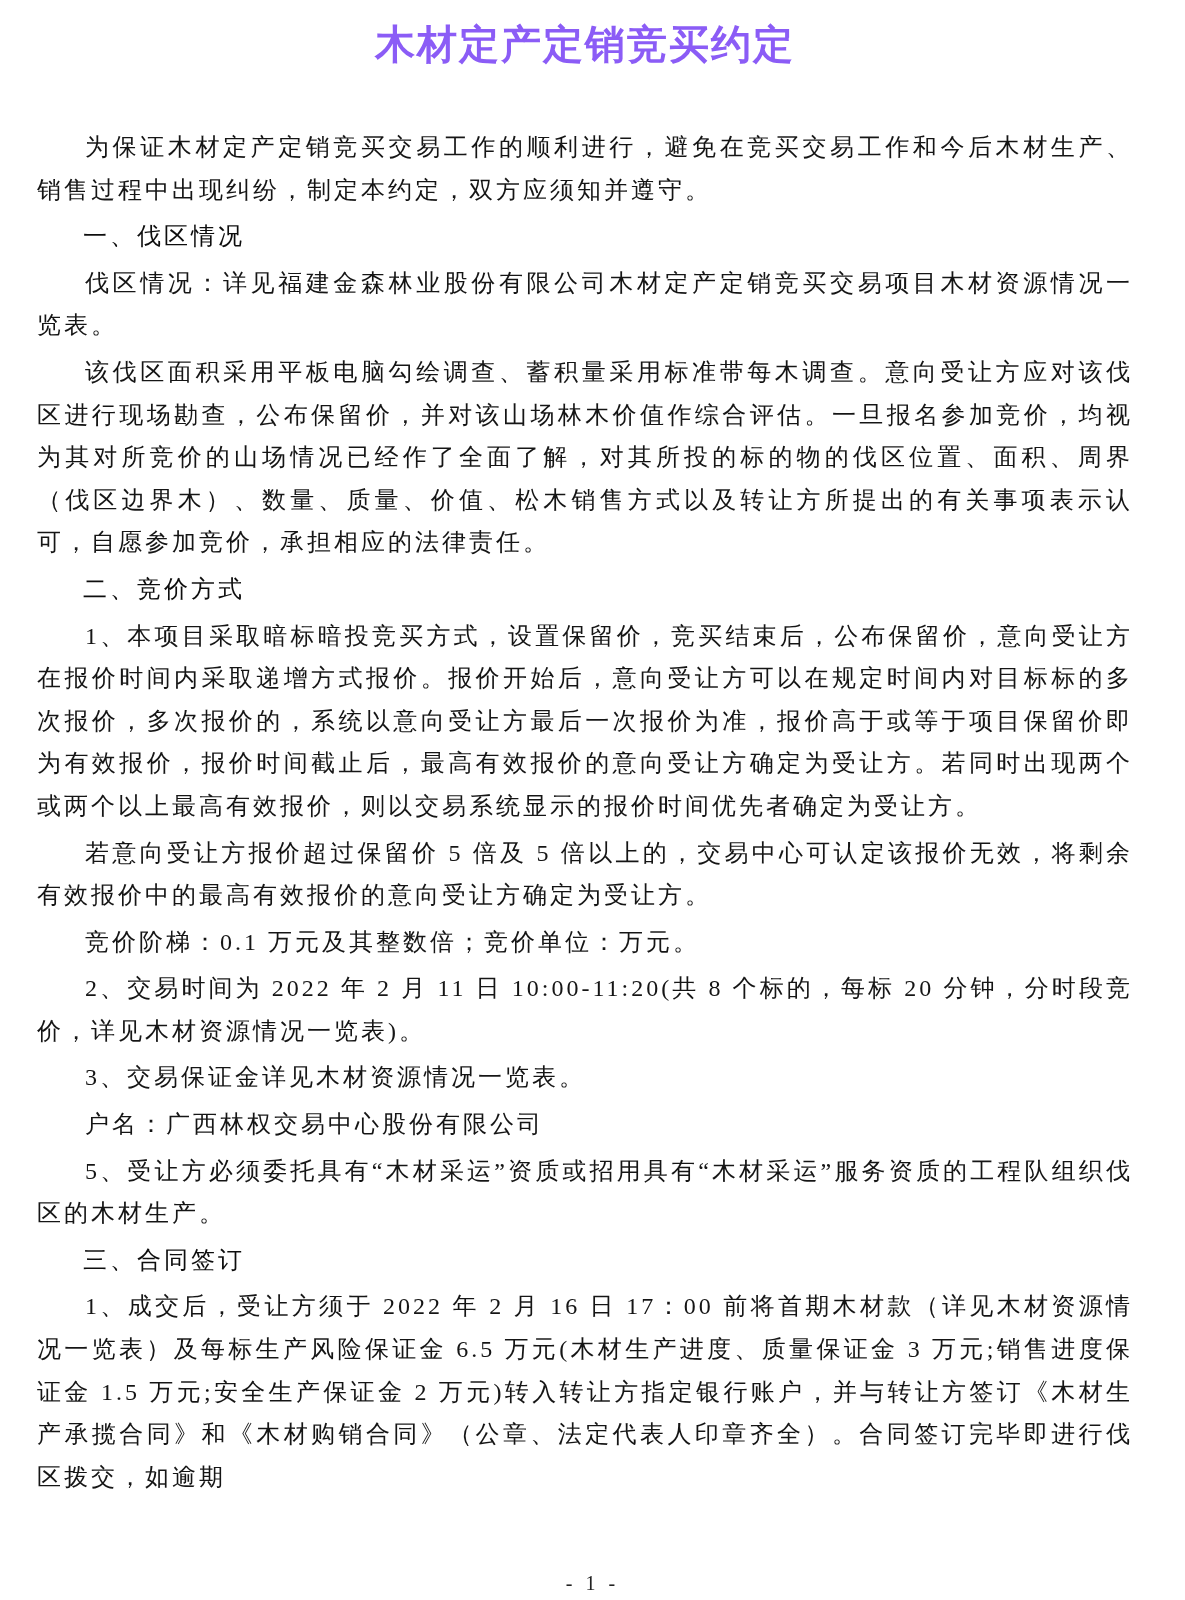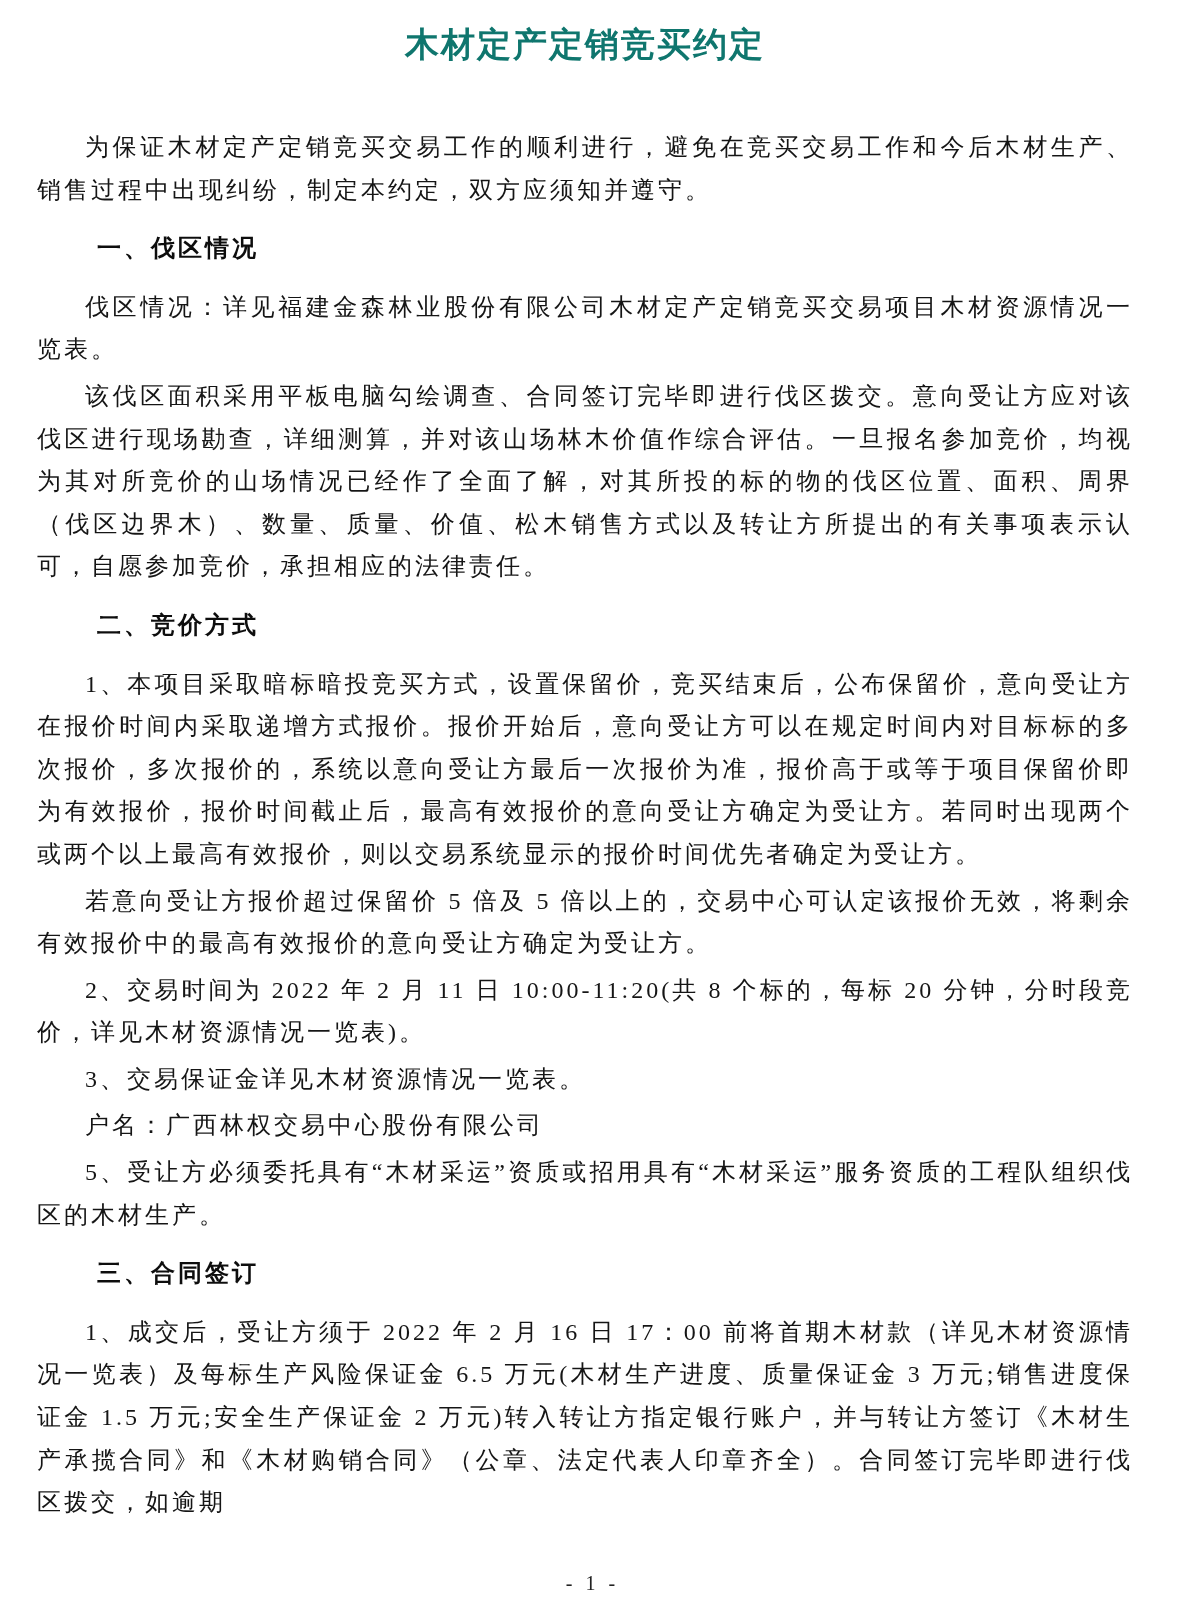--- a/index.html
+++ b/index.html
@@ -18,41 +18,41 @@
   }
   .content {
     position: absolute;
     top: 22px;
     left: 33px;
     right: 48px;
   }
   .doc-title {
     margin: 0 0 58px 0;
     text-align: center;
-    font-size: 34px;
+    font-size: 40px;
     font-weight: bold;
     letter-spacing: 2px;
     line-height: 46px;
-    color: #0f766e;
+    color: #8b5cf6;
   }
   .para {
     margin: 4px;
     font-size: 24px;
     line-height: 42.6px;
     letter-spacing: 3px;
     text-align: justify;
     text-indent: 2em;
     color: #151515;
   }
   .heading {
-    margin: 16px;
+    margin: 2px;
     font-size: 24px;
     line-height: 42.6px;
     letter-spacing: 3px;
-    font-weight: bold;
+    font-weight: normal;
     text-indent: 2em;
     color: #0d0d0d;
   }
   .page-footer {
     position: absolute;
     left: 0;
     right: 0;
     bottom: 5px;
     text-align: center;
     font-size: 20px;
@@ -67,28 +67,29 @@
   <div class="content">
 
     <h1 class="doc-title">木材定产定销竞买约定</h1>
 
     <p class="para">为保证木材定产定销竞买交易工作的顺利进行，避免在竞买交易工作和今后木材生产、销售过程中出现纠纷，制定本约定，双方应须知并遵守。</p>
 
     <h2 class="heading">一、伐区情况</h2>
 
     <p class="para">伐区情况：详见福建金森林业股份有限公司木材定产定销竞买交易项目木材资源情况一览表。</p>
 
-    <p class="para">该伐区面积采用平板电脑勾绘调查、合同签订完毕即进行伐区拨交。意向受让方应对该伐区进行现场勘查，详细测算，并对该山场林木价值作综合评估。一旦报名参加竞价，均视为其对所竞价的山场情况已经作了全面了解，对其所投的标的物的伐区位置、面积、周界（伐区边界木）、数量、质量、价值、松木销售方式以及转让方所提出的有关事项表示认可，自愿参加竞价，承担相应的法律责任。</p>
+    <p class="para">该伐区面积采用平板电脑勾绘调查、蓄积量采用标准带每木调查。意向受让方应对该伐区进行现场勘查，公布保留价，并对该山场林木价值作综合评估。一旦报名参加竞价，均视为其对所竞价的山场情况已经作了全面了解，对其所投的标的物的伐区位置、面积、周界（伐区边界木）、数量、质量、价值、松木销售方式以及转让方所提出的有关事项表示认可，自愿参加竞价，承担相应的法律责任。</p>
 
     <h2 class="heading">二、竞价方式</h2>
 
     <p class="para">1、本项目采取暗标暗投竞买方式，设置保留价，竞买结束后，公布保留价，意向受让方在报价时间内采取递增方式报价。报价开始后，意向受让方可以在规定时间内对目标标的多次报价，多次报价的，系统以意向受让方最后一次报价为准，报价高于或等于项目保留价即为有效报价，报价时间截止后，最高有效报价的意向受让方确定为受让方。若同时出现两个或两个以上最高有效报价，则以交易系统显示的报价时间优先者确定为受让方。</p>
 
     <p class="para">若意向受让方报价超过保留价 5 倍及 5 倍以上的，交易中心可认定该报价无效，将剩余有效报价中的最高有效报价的意向受让方确定为受让方。</p>
 
+    <p class="para">竞价阶梯：0.1 万元及其整数倍；竞价单位：万元。</p>
 
 
     <p class="para">2、交易时间为 2022 年 2 月 11 日 10:00-11:20(共 8 个标的，每标 20 分钟，分时段竞价，详见木材资源情况一览表)。</p>
 
     <p class="para">3、交易保证金详见木材资源情况一览表。</p>
 
 
     <p class="para">户名：广西林权交易中心股份有限公司</p>
 
 

